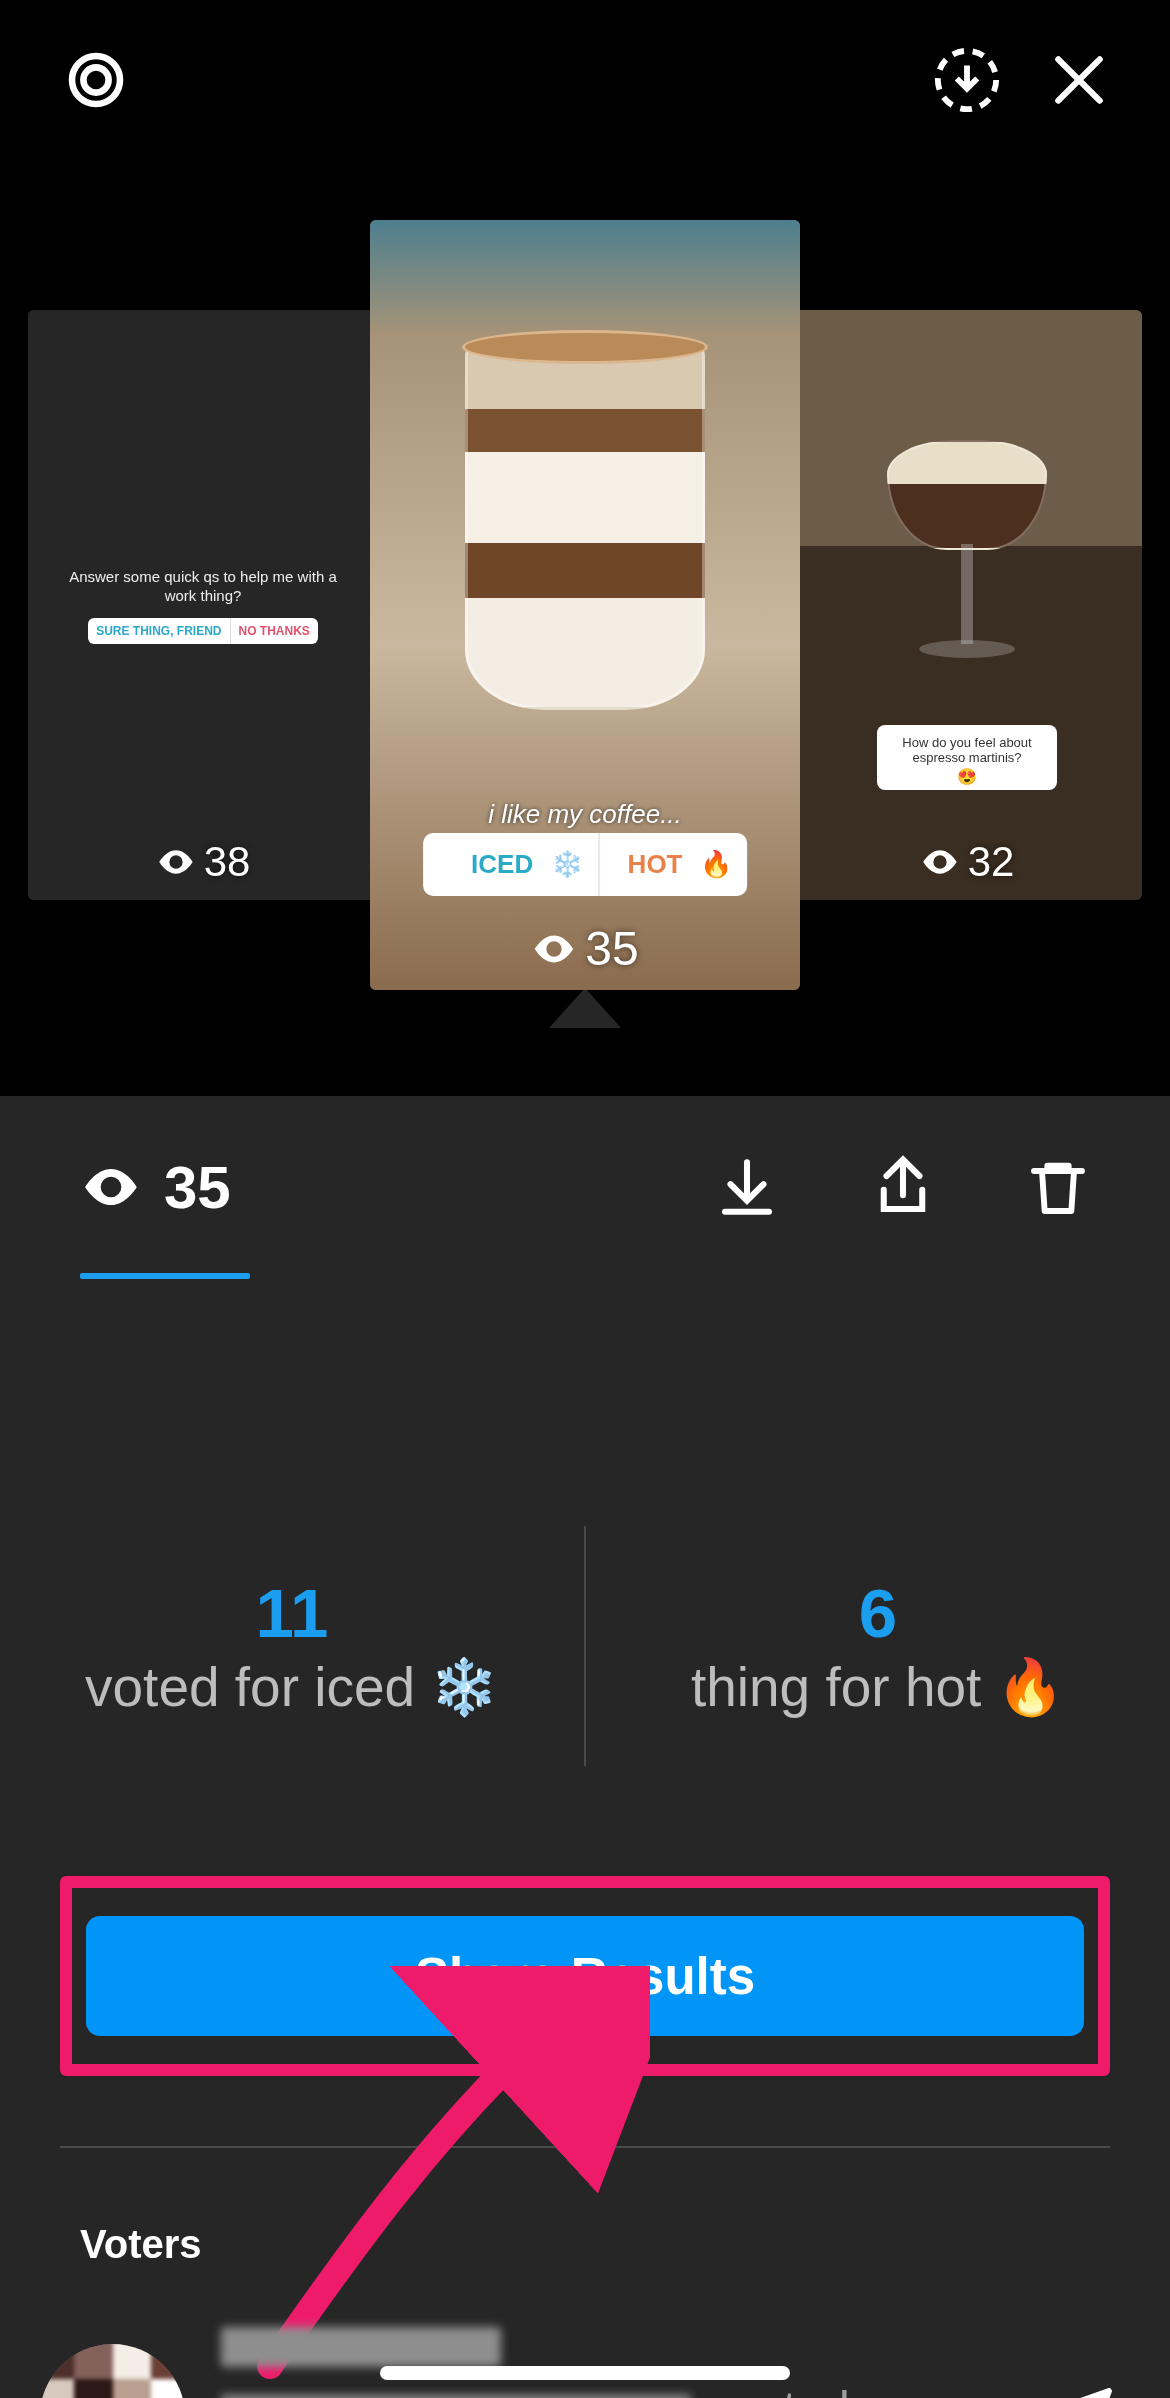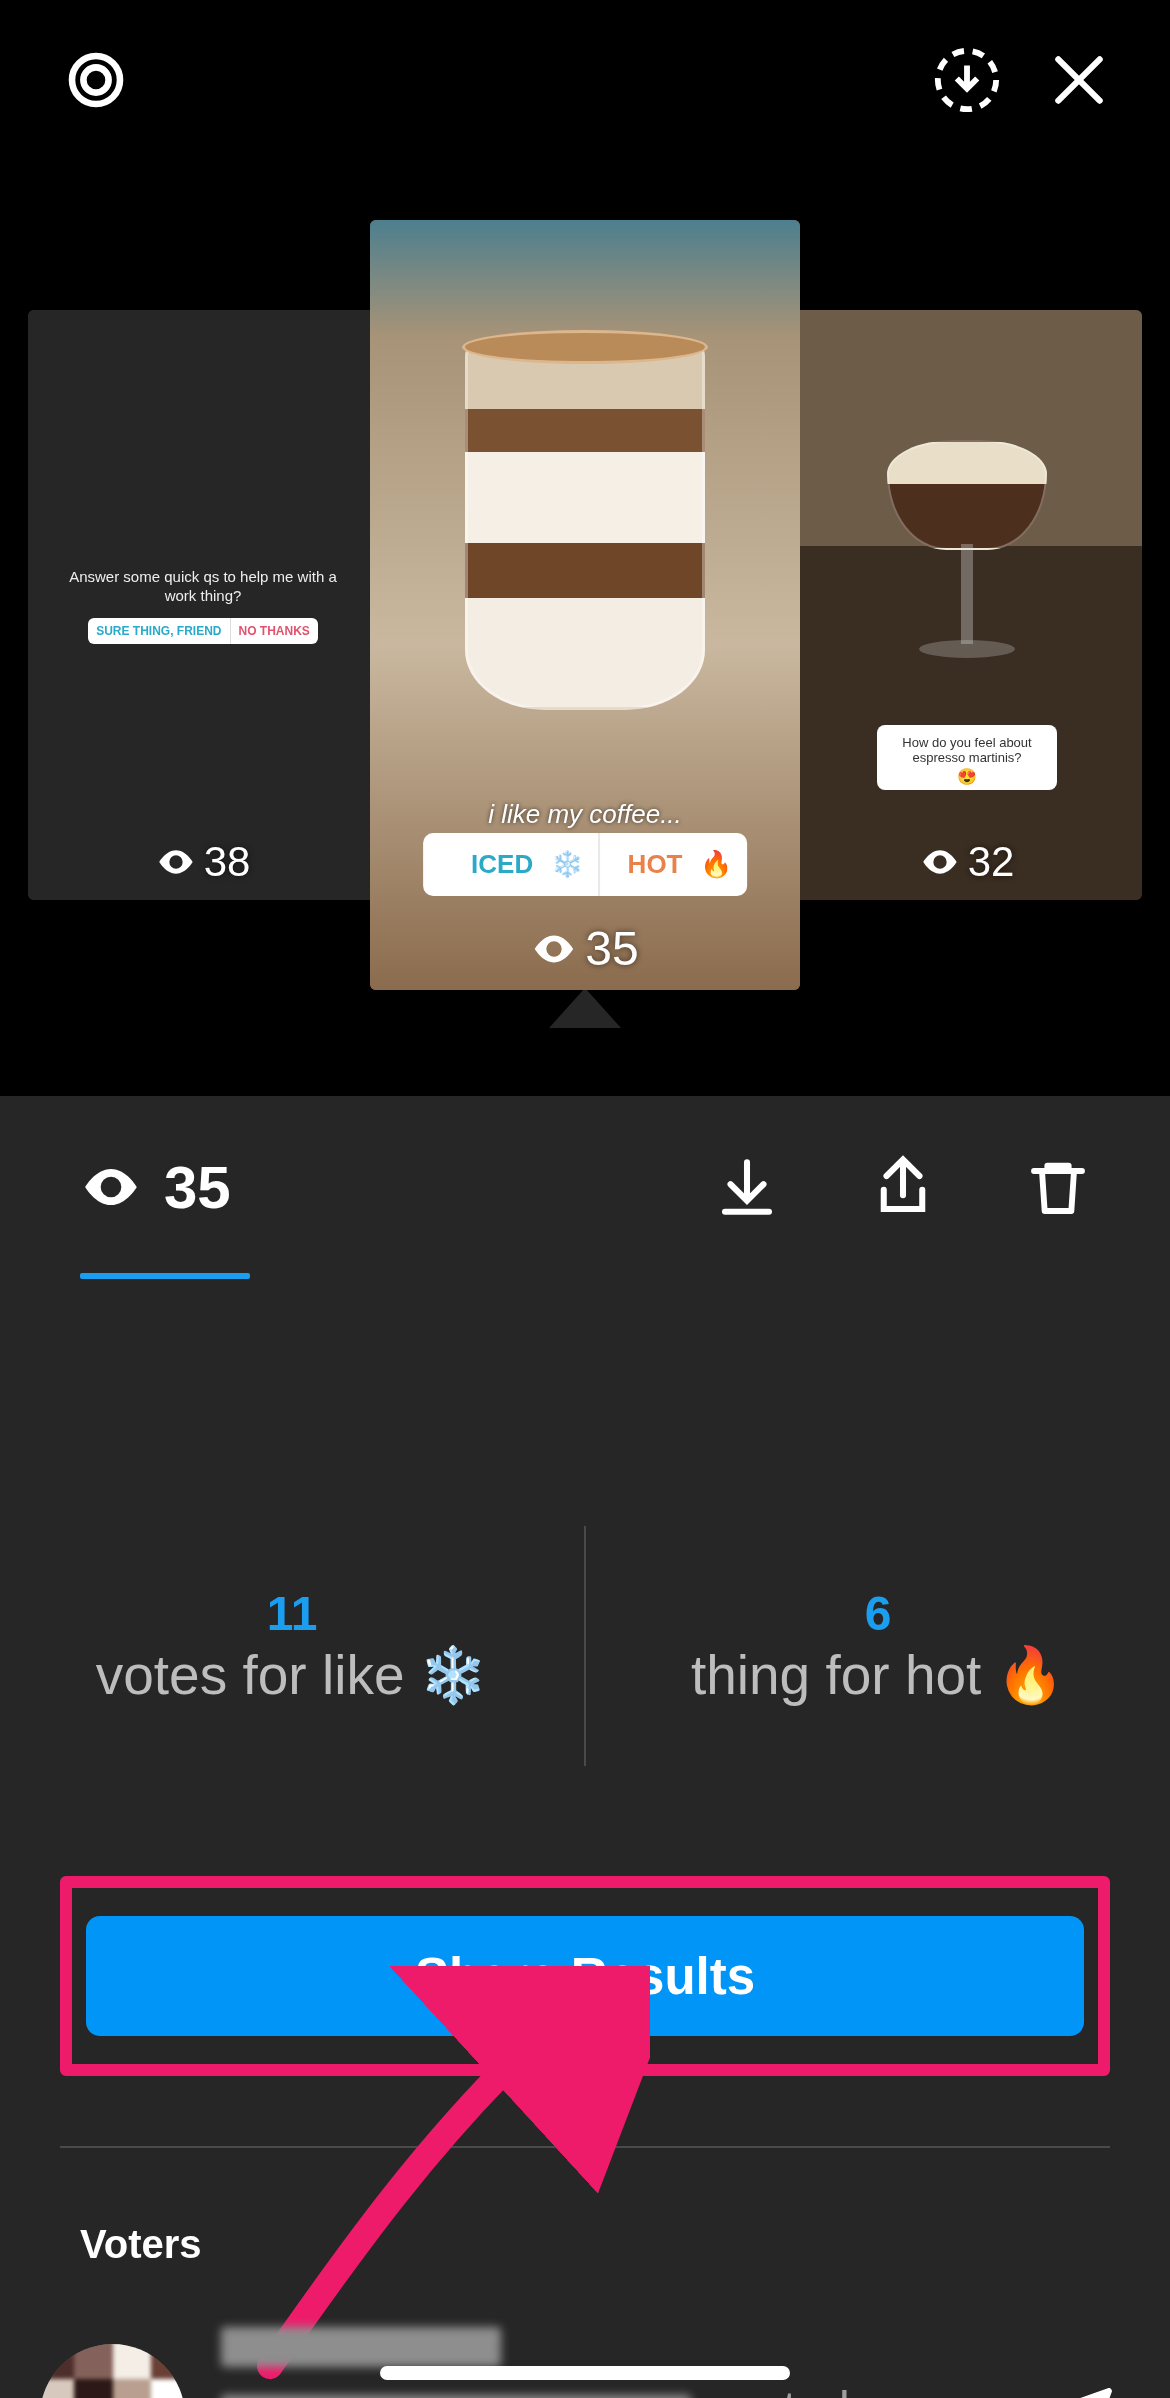--- a/index.html
+++ b/index.html
@@ -163,21 +163,21 @@
   }
   .votes-row {
     display: flex;
     justify-content: center;
     align-items: center;
   }
   .vote-col {
     flex: 1;
     text-align: center;
   }
-  .vote-count { font-size: 48px; font-weight: 600; color: #1b9df0; }
+  .vote-count { font-size: 69px; font-weight: 600; color: #1b9df0; }
   .vote-label { font-size: 55px; color: #bdbdbd; margin-top: 2px; }
   .vsep { width: 2px; height: 240px; background: #4a4a4a; }
 
   .highlight-box {
     margin: 110px 60px 0;
     border: 12px solid #ee1b6b;
     border-radius: 6px;
     padding: 28px 14px;
   }
   .share-btn {
@@ -350,21 +350,21 @@
       </svg>
     </span>
   </div>
   <div class="tab-indicator"></div>
 </div>
 
 <div class="panel">
   <div class="votes-row">
     <div class="vote-col">
       <div class="vote-count">11</div>
-      <div class="vote-label">votes for like  ❄️</div>
+      <div class="vote-label">voted for iced  ❄️</div>
     </div>
     <div class="vsep"></div>
     <div class="vote-col">
       <div class="vote-count">6</div>
       <div class="vote-label">thing for hot  🔥</div>
     </div>
   </div>
 
   <div class="highlight-box">
     <button class="share-btn">Share Results</button>

